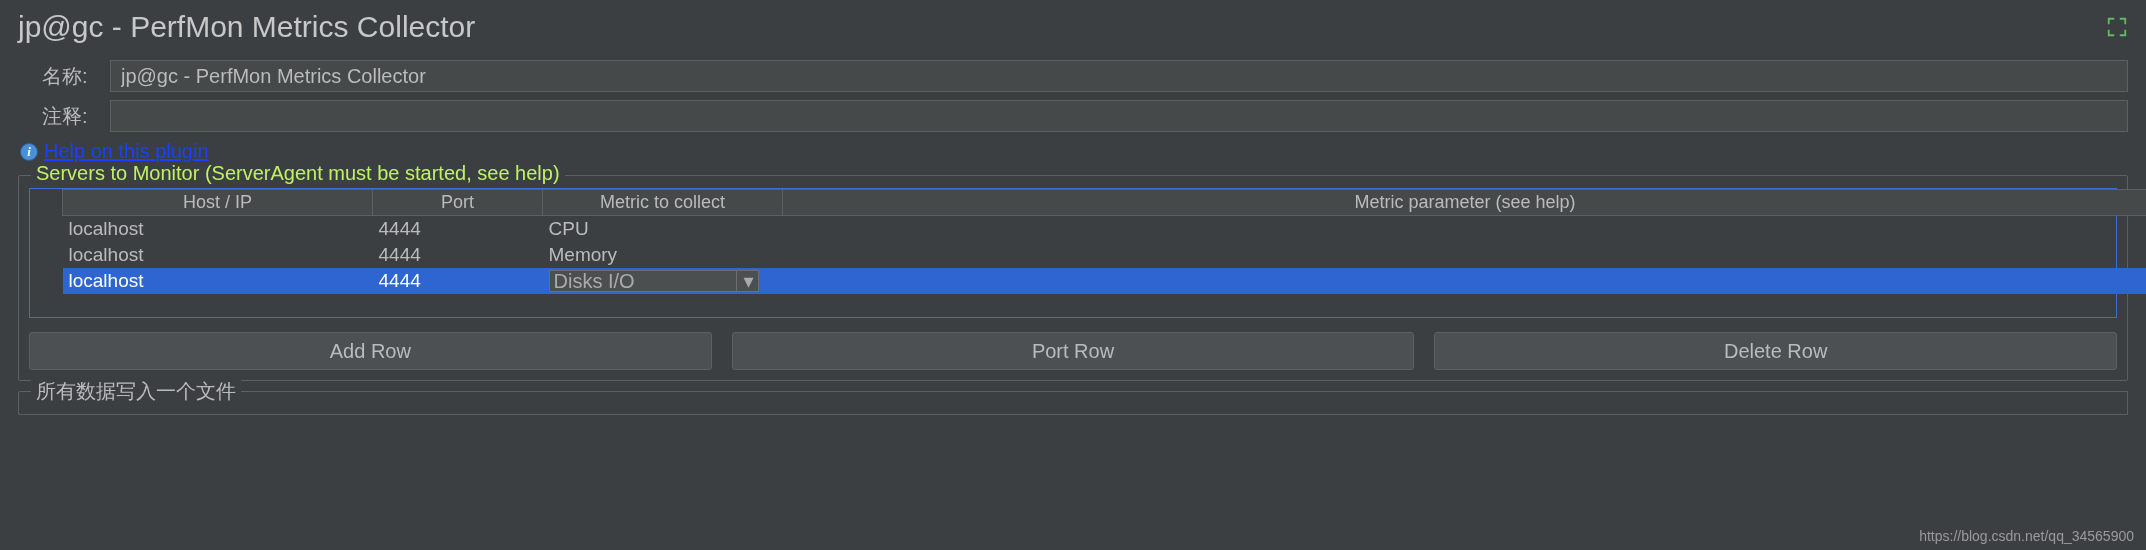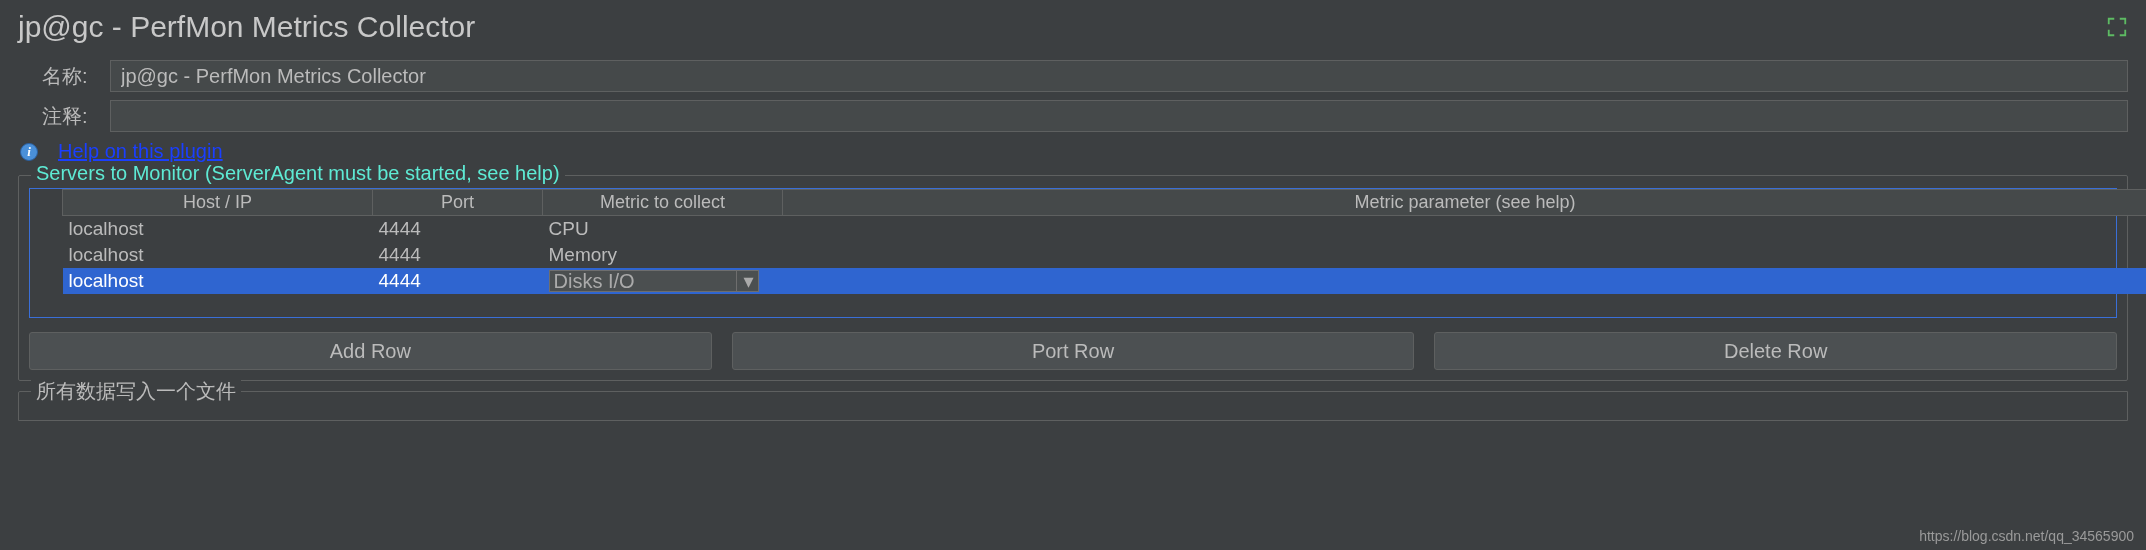--- a/index.html
+++ b/index.html
@@ -67,37 +67,36 @@
     justify-content: center;
     font-size: 13px;
     font-style: italic;
     font-family: Georgia, serif;
     font-weight: bold;
   }
   .help-link {
     color: #1a3fff;
     text-decoration: underline;
     font-size: 20px;
-    margin-left: 14px;
   }
   .fieldset {
     margin: 4px 18px 0 18px;
     border: 1px solid #5e6060;
     border-radius: 2px;
     padding: 12px 10px 10px 10px;
     position: relative;
   }
   .fieldset-legend {
     position: absolute;
     top: -14px;
     left: 12px;
     background: #3c3f41;
     padding: 0 5px;
     font-size: 20px;
-    color: #5eead4;
+    color: #bef264;
   }
   .table-wrap {
     border: 1px solid #3a6fd8;
     background: #3c3f41;
     min-height: 130px;
   }
   table {
     width: 100%;
     border-collapse: collapse;
     table-layout: fixed;
@@ -164,21 +163,21 @@
     height: 38px;
     border-radius: 3px;
     cursor: pointer;
   }
   .fieldset2 {
     margin: 10px 18px 0 18px;
     border: 1px solid #5e6060;
     border-top-left-radius: 2px;
     position: relative;
     padding-top: 0;
-    height: 30px;
+    height: 24px;
   }
   .fieldset2-legend {
     position: absolute;
     top: -14px;
     left: 12px;
     background: #3c3f41;
     padding: 0 5px;
     font-size: 20px;
     color: #bbbbbb;
   }

